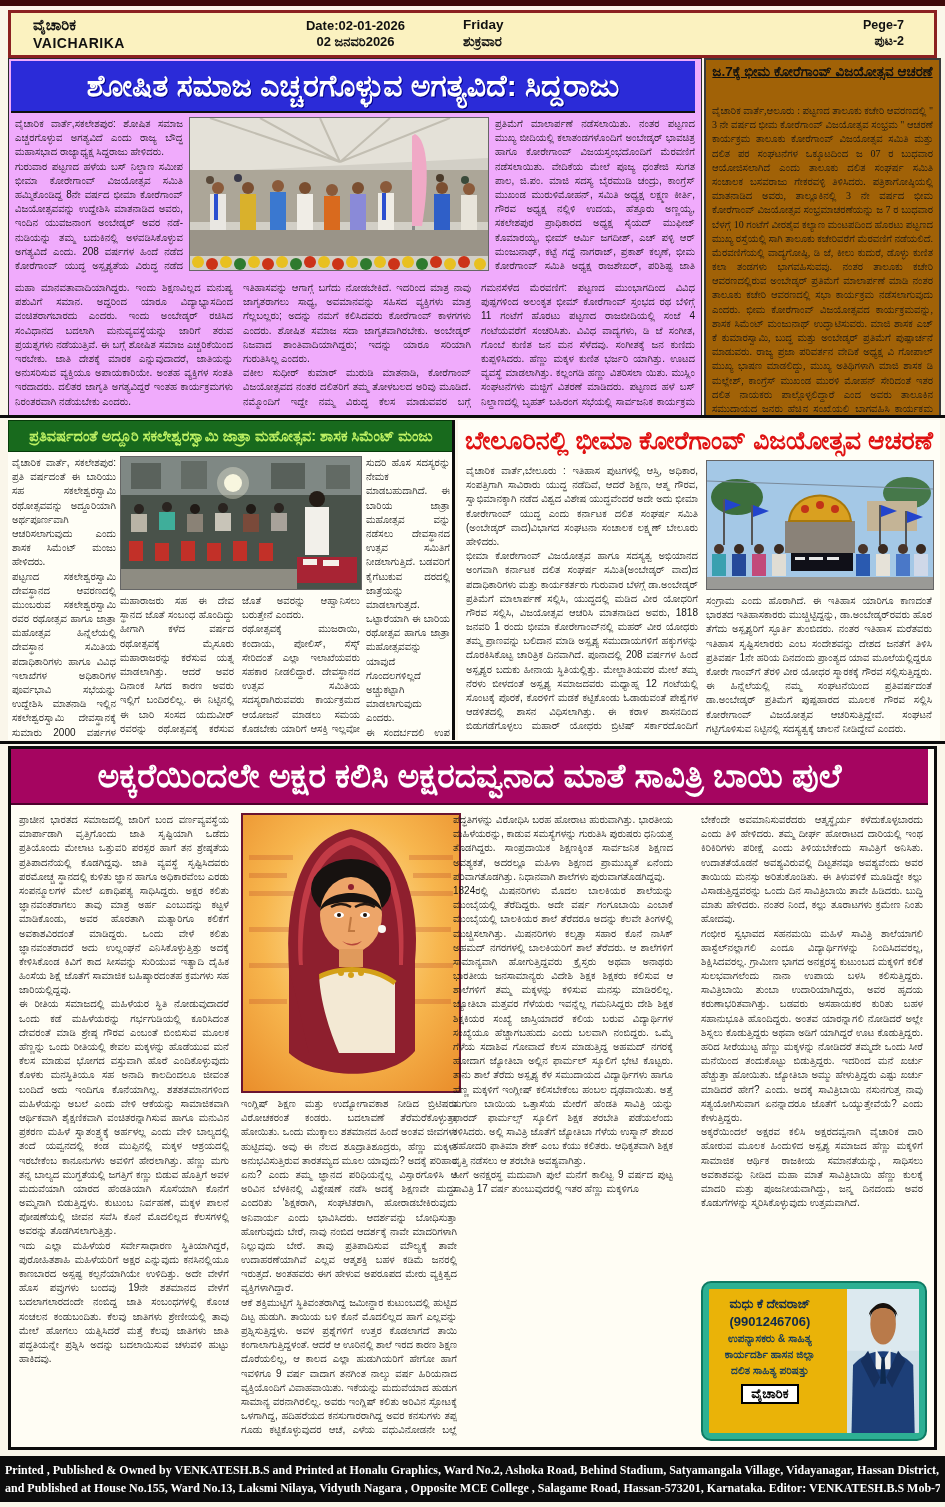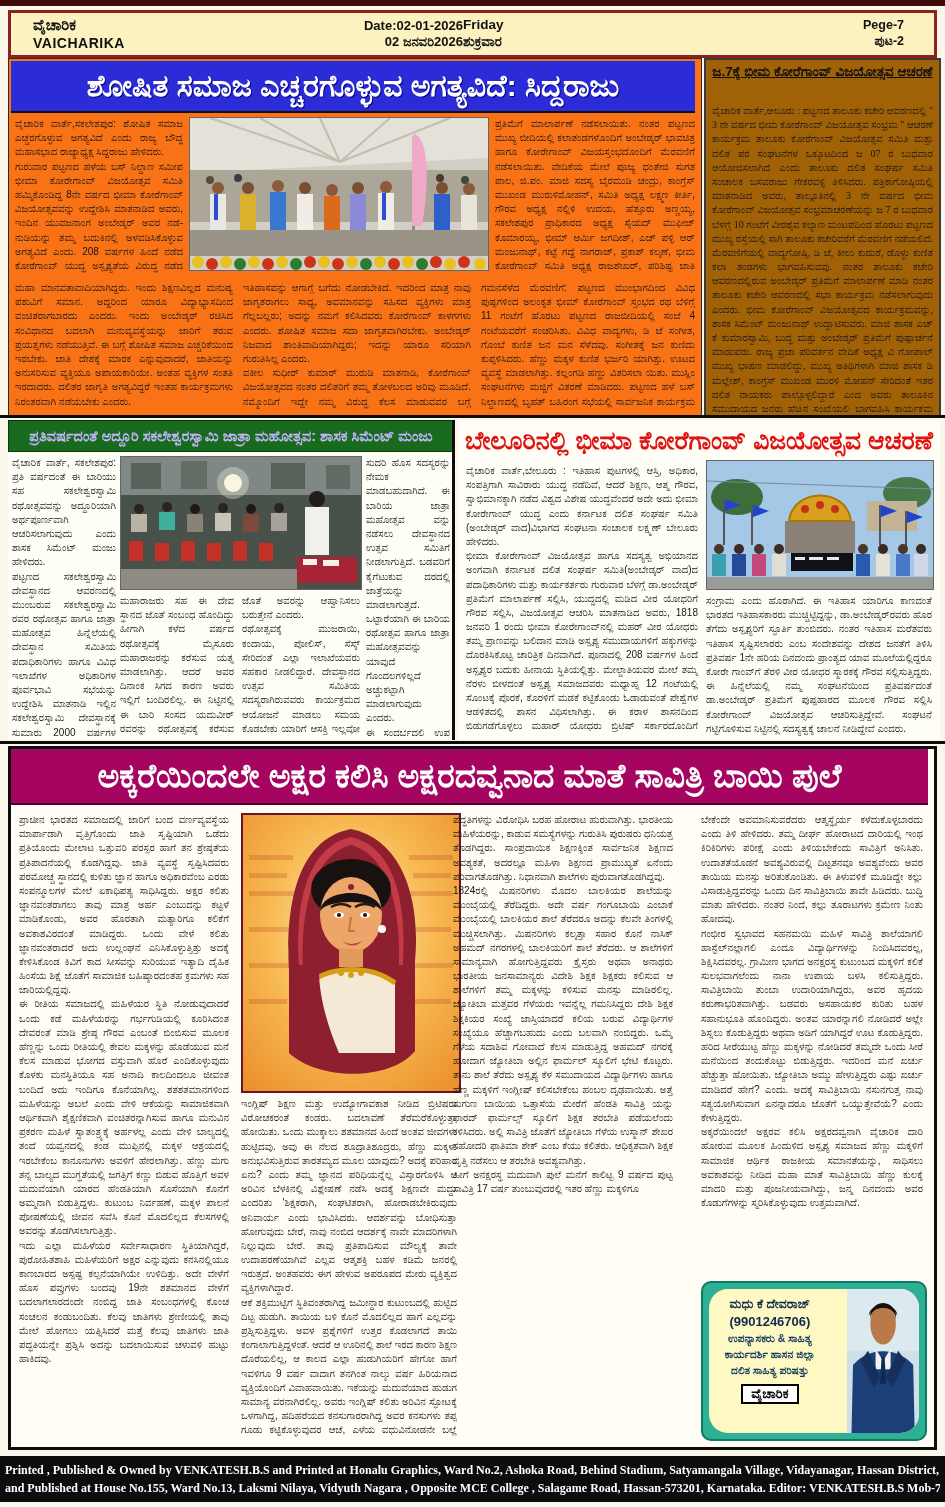--- a/index.html
+++ b/index.html
@@ -7,60 +7,60 @@
        font-family:"Liberation Sans", sans-serif;-webkit-font-smoothing:antialiased;}
   .abs{position:absolute;}
   .topline{left:0;top:0;width:945px;height:6px;background:#3d0a0a;}
   
   .header{left:8px;top:10px;width:923px;height:42px;background:#fbf2c0;
           border:3px solid #8b2121;display:flex;align-items:center;}
   .hcell{line-height:1.25;color:#111;}
   .masthead{width:215px;padding-left:22px;}
   .masthead .kn{font-weight:bold;font-size:15px;}
   .masthead .en{font-weight:bold;font-size:14px;letter-spacing:.5px;}
-  .hdate{width:215px;text-align:right;font-weight:bold;font-size:13px;}
+  .hdate{width:215px;text-align:center;font-weight:bold;font-size:13px;}
   .hday{width:250px;text-align:left;font-weight:bold;font-size:13.5px;}
   .hpage{flex:1;text-align:right;padding-right:30px;font-weight:bold;font-size:12.5px;}
   
   .btxt{font-size:10px;line-height:1.42;text-align:justify;color:#161616;
         white-space:pre-line;overflow:hidden;word-break:break-word;}
   .photo{border:1px solid #666;background:#ccc;overflow:hidden;}
   .photo svg{display:block;width:100%;height:100%;}
   
-  .a1{left:8px;top:58px;width:692px;height:356px;background:#f97316;border:1px solid #2a2a2a;}
+  .a1{left:8px;top:58px;width:692px;height:356px;background:#f0abfc;border:1px solid #2a2a2a;}
   .a1 .hbar{left:2px;top:2px;width:684px;height:50px;background:#2b2bd8;border-bottom:2px solid #111;
             color:#fff;font-weight:bold;font-size:30px;display:flex;align-items:center;justify-content:center;
             text-shadow:1px 1px 0 #00008a;overflow:hidden;white-space:nowrap;}
   
   .a2{left:704px;top:58px;width:233px;height:356px;background:#a16207;border:2px solid #3a3a3a;}
   .a2 .h{margin:4px 4px 2px 4px;font-weight:bold;font-size:13.5px;text-align:center;
          text-decoration:underline;color:#101010;line-height:1.2;}
   .a2 .btxt{position:absolute;left:6px;right:6px;top:44px;bottom:4px;font-size:10px;font-family:Liberation Serif, serif;}
   
   .hrule1{left:0;top:415px;width:945px;height:3px;background:#0c0c0c;}
   .vrule{left:452px;top:420px;width:3px;height:320px;background:#0c0c0c;}
   .hrule2{left:0;top:741px;width:945px;height:3px;background:#0c0c0c;}
   
   .a3{left:8px;top:420px;width:444px;height:320px;background:#fffef6;}
   .a3 .gbar{left:0;top:0;width:444px;height:30px;background:#186a1d;border:1px solid #073c0a;
-            color:#c4b5fd;font-weight:bold;font-size:14.5px;display:flex;align-items:center;justify-content:center;
+            color:#bef264;font-weight:bold;font-size:14.5px;display:flex;align-items:center;justify-content:center;
             overflow:hidden;white-space:nowrap;}
   
   .a4{left:458px;top:420px;width:482px;height:320px;background:#fffef6;}
   .a4 .rh{left:0;top:2px;width:482px;height:38px;color:#e01212;font-weight:bold;font-size:25px;
           display:flex;align-items:center;justify-content:center;overflow:hidden;white-space:nowrap;}
   
   .a5{left:8px;top:746px;width:923px;height:698px;background:#fffdf4;border:3px solid #0c0c0c;}
   .a5 .mbar{left:0;top:0;width:917px;height:54px;background:#a50560;border-bottom:2px solid #4d012c;
             color:#fff;font-weight:bold;font-size:33px;display:flex;align-items:center;justify-content:center;
             overflow:hidden;white-space:nowrap;}
   .portrait{border:2px solid #6b1430;}
   
   .adbox{background:#2db093;border:2px solid #0f7a63;border-radius:10px;overflow:hidden;}
-  .adinner{position:absolute;left:6px;top:6px;right:6px;bottom:6px;background:#fef9c3;border-radius:19px;
+  .adinner{position:absolute;left:6px;top:6px;right:6px;bottom:6px;background:#eab308;border-radius:1px;
            display:flex;overflow:hidden;gap:16px;}
   .adtext{width:58%;text-align:center;padding-top:8px;color:#0e2a4f;}
   .adtext .nm{font-weight:bold;font-size:12.5px;}
   .adtext .ph{font-weight:bold;font-size:13px;margin:2px 0;}
   .adtext .ln{font-size:10.5px;font-weight:bold;line-height:1.5;color:#143a5e;}
   .adlogo{display:inline-block;margin-top:6px;border:2px solid #000;padding:0 8px;font-weight:bold;
           font-size:13px;color:#000;background:#fff;box-shadow:0 0 0 1px #fff inset;}
   .adphoto{flex:1;}
   .adphoto svg{display:block;width:100%;height:100%;}
   

